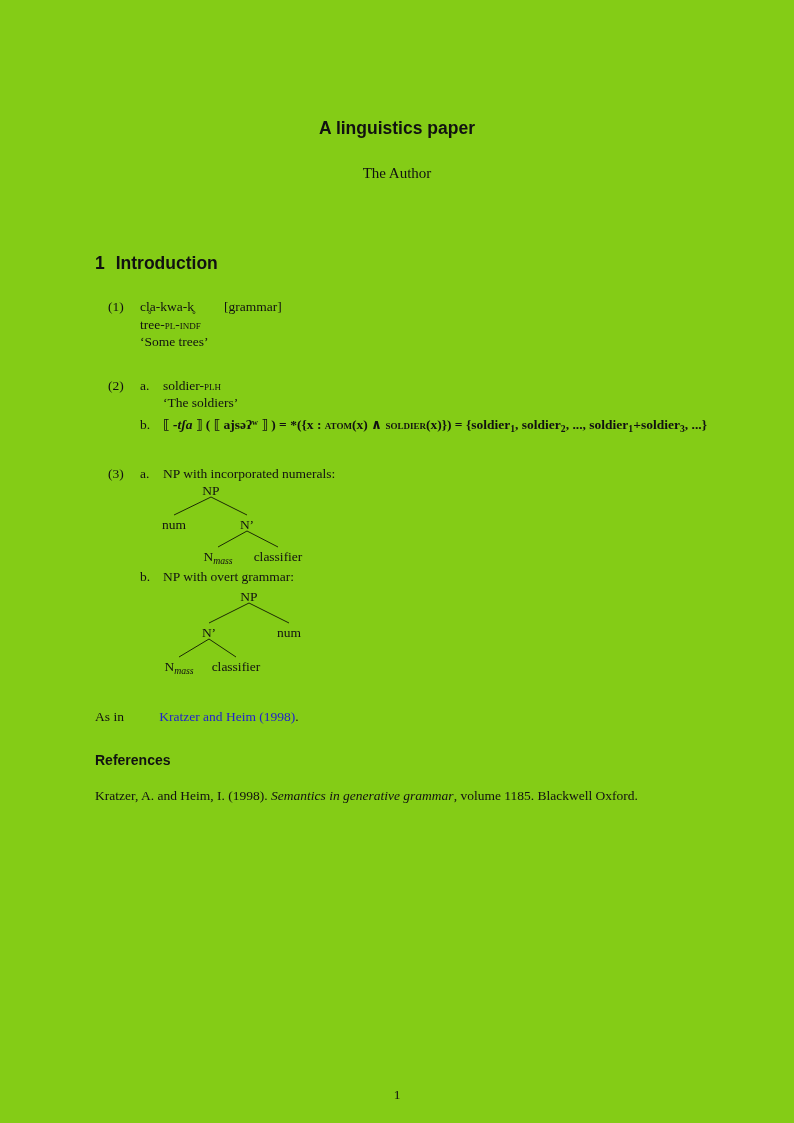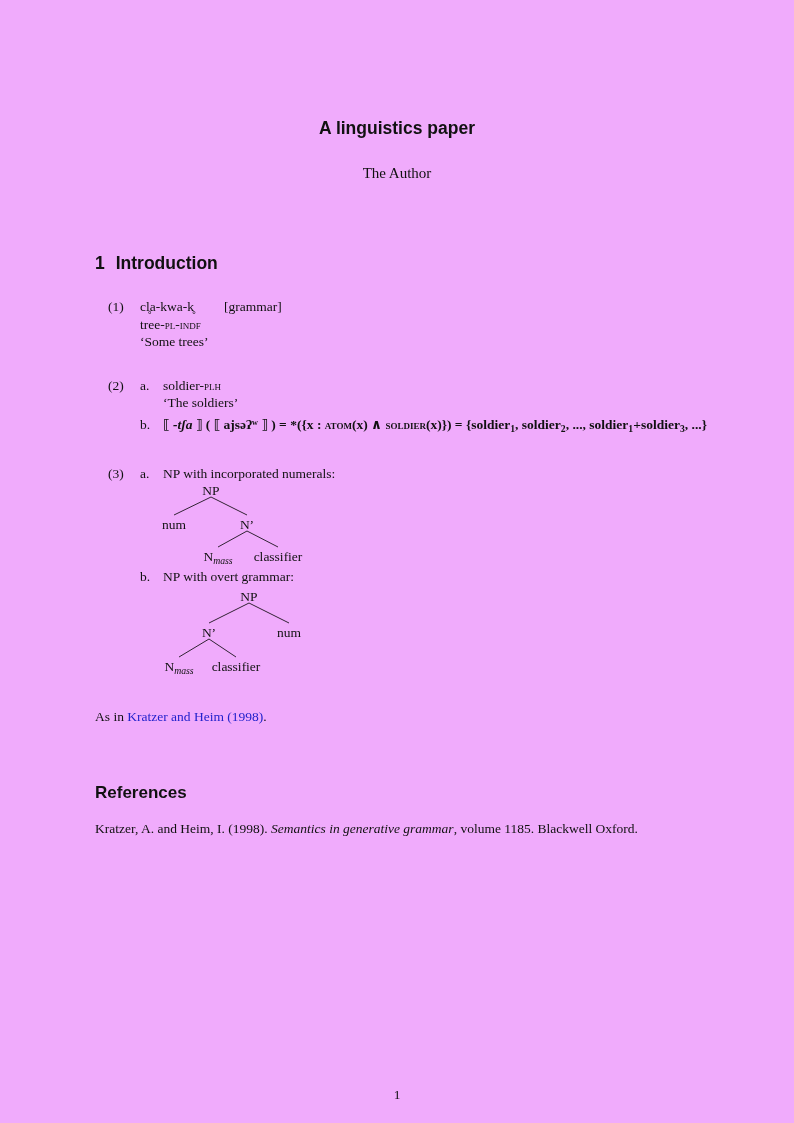--- a/index.html
+++ b/index.html
@@ -1,19 +1,19 @@
 <!DOCTYPE html>
 <html><head>
 <meta charset="utf-8">
 <style>
   html,body { margin:0; padding:0; background:#ffffff; }
   .page {
     position:relative;
     width:794px; height:1123px;
-    background:#f0abfc;
+    background:#84cc16;
     font-family:"Liberation Serif","DejaVu Serif","DejaVu Sans",serif;
     font-size:13.5px;
     line-height:17.5px;
     color:#111111;
     overflow:hidden;
   }
   .heading-font {
     font-family:"Liberation Sans","DejaVu Sans",sans-serif;
     font-weight:700;
   }
@@ -39,22 +39,22 @@
   .s-sub { font-size:0.72em; vertical-align:-0.28em; }
   .s-subit { font-size:0.72em; vertical-align:-0.28em; font-style:italic; }
 
   .tree { position:relative; left:-8px; width:260px; }
   .tree-a { height:86px; }
   .tree-b { height:90px; margin-top:2px; }
   .tree svg { position:absolute; left:0; top:0; }
   .tnode { position:absolute; transform:translateX(-50%); white-space:nowrap; }
 
   .asin { margin:30px 0 0 95px; }
-  .cite { color:#2222cc; text-decoration:none; cursor:pointer; }
-  .refs-heading { margin:57px 0 0 95px; font-size:17px; line-height:22px; }
+  .cite { color:#2222cc; text-decoration:none; cursor:pointer;margin-left:32px; }
+  .refs-heading { margin:24px 0 0 95px; font-size:14px; line-height:22px; }
   .ref-entry { margin:16px 60px 8px 95px; }
   .page-number { position:absolute; bottom:20px; left:0; width:100%; text-align:center; }
 </style>
 </head>
 <body>
 
 <div class="page">
 
   <div class="title heading-font">A linguistics paper</div>
   <div class="author">The Author</div>

